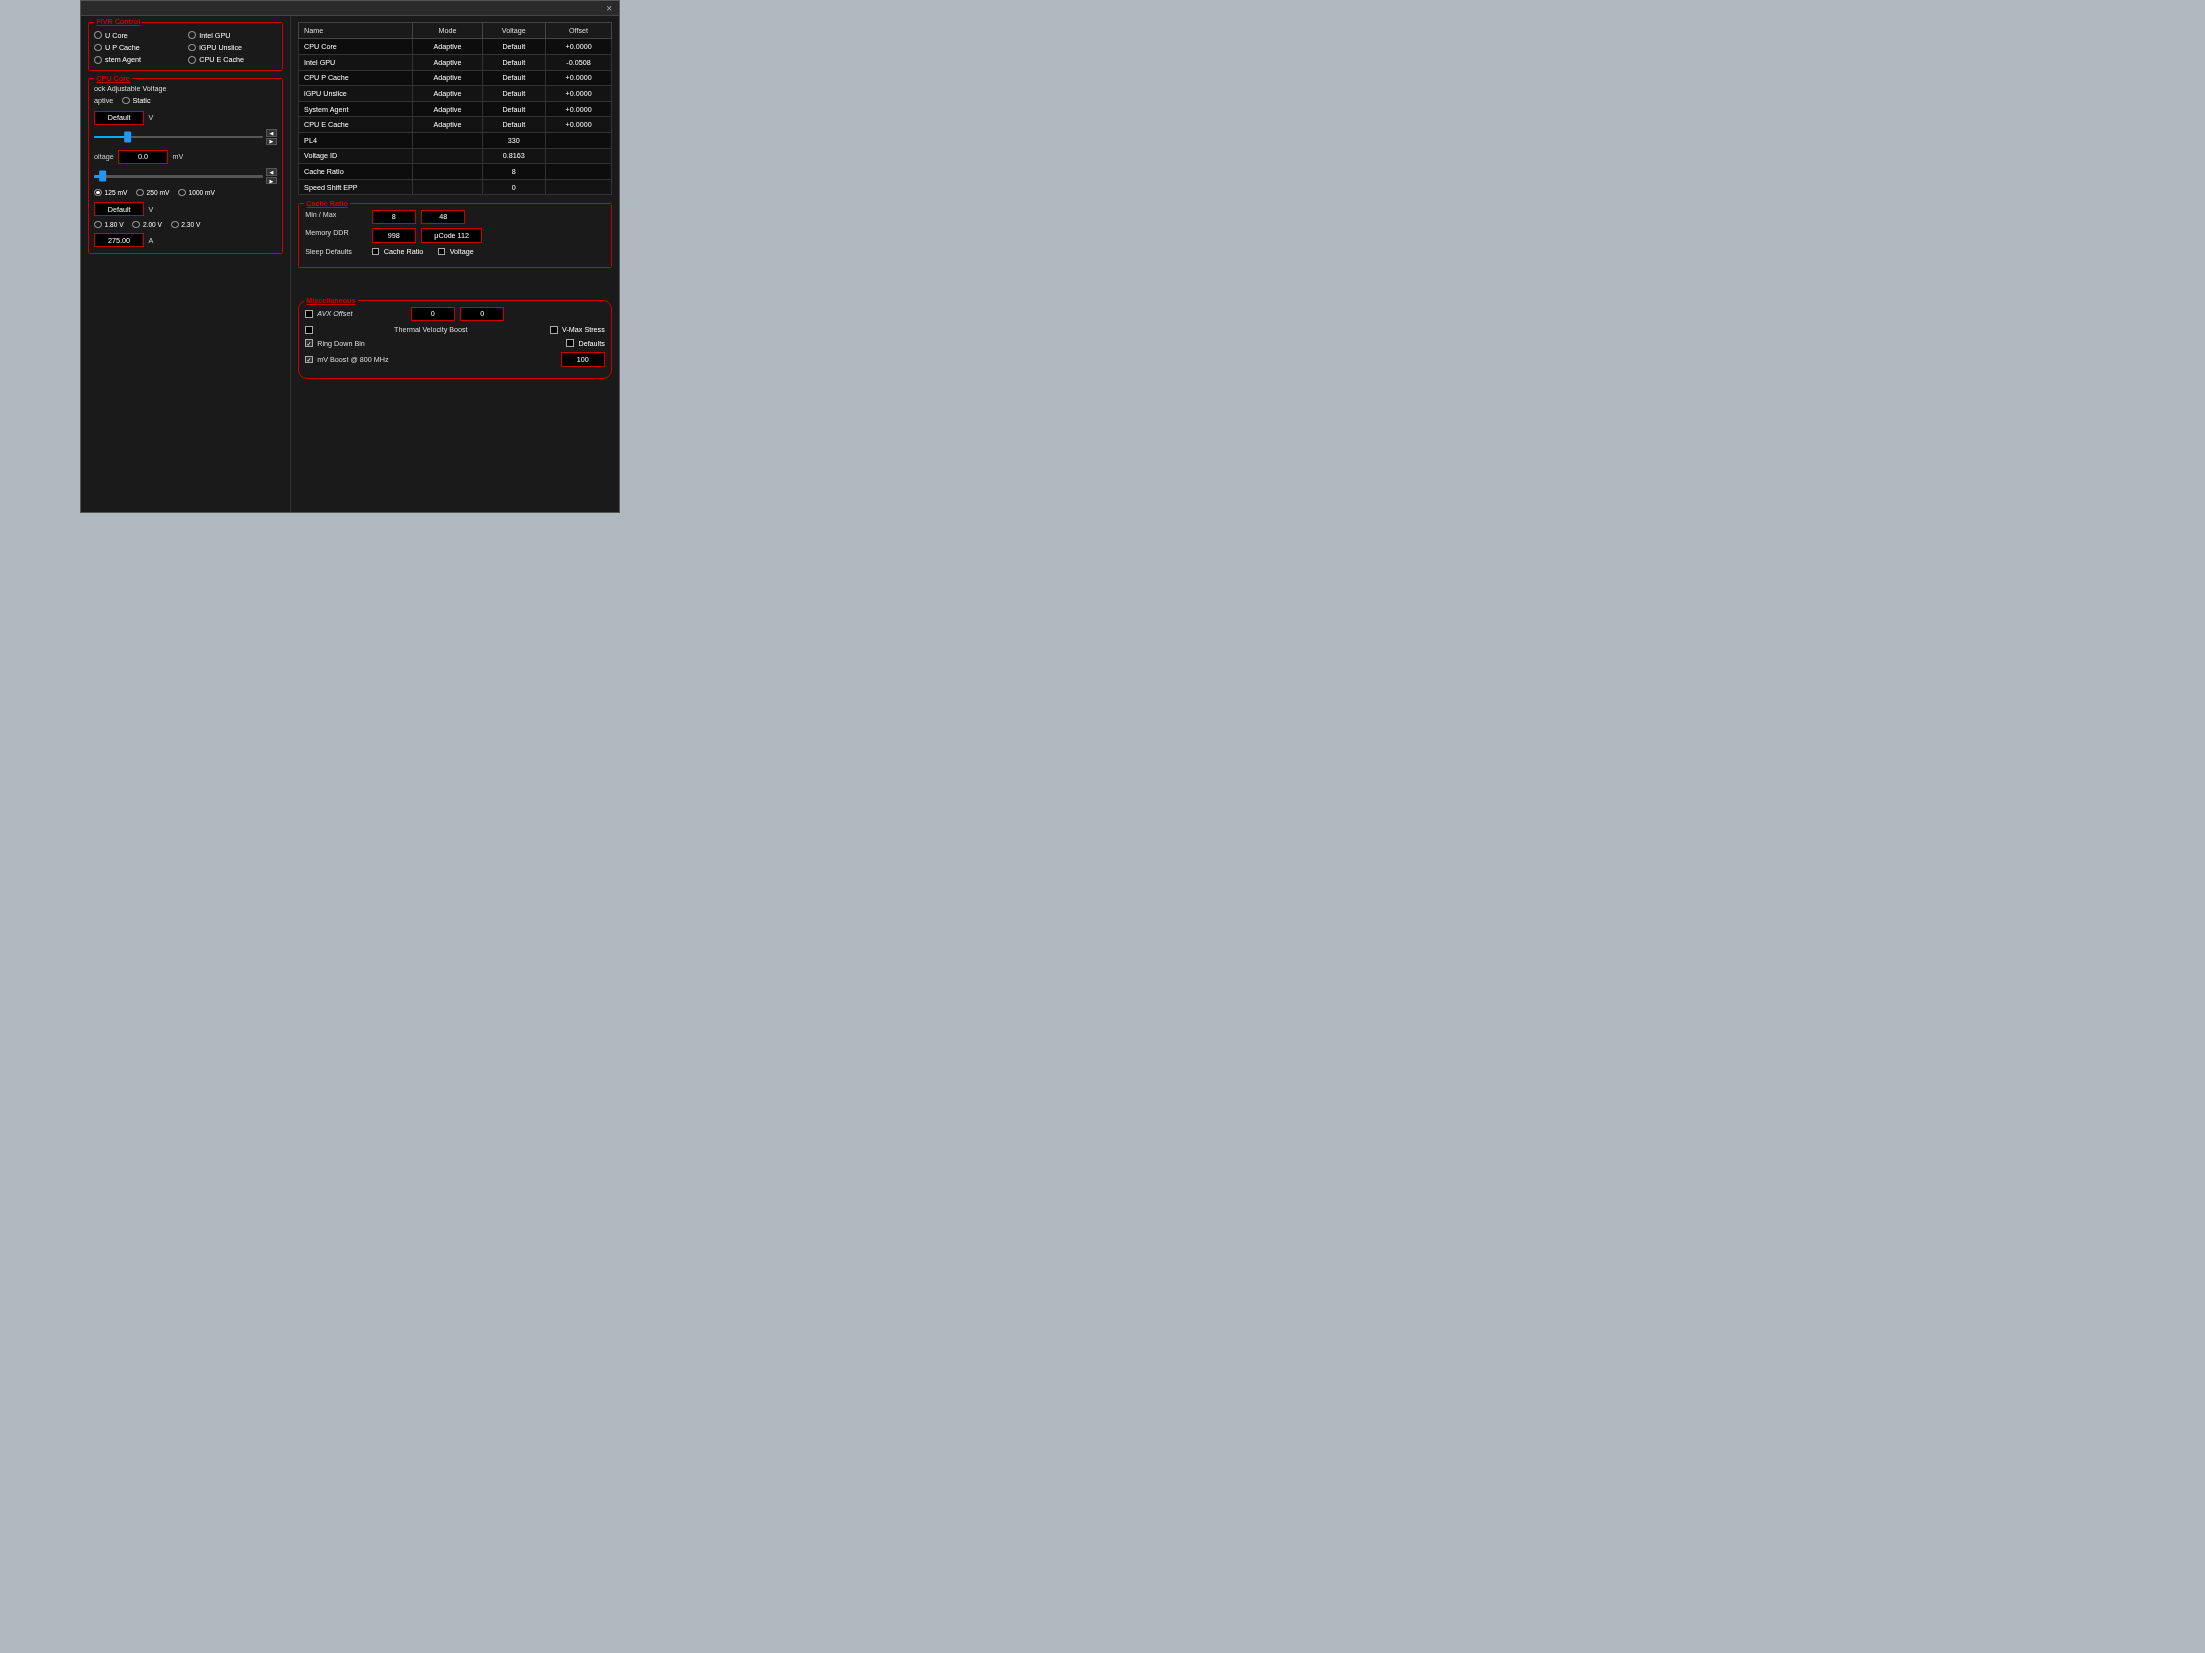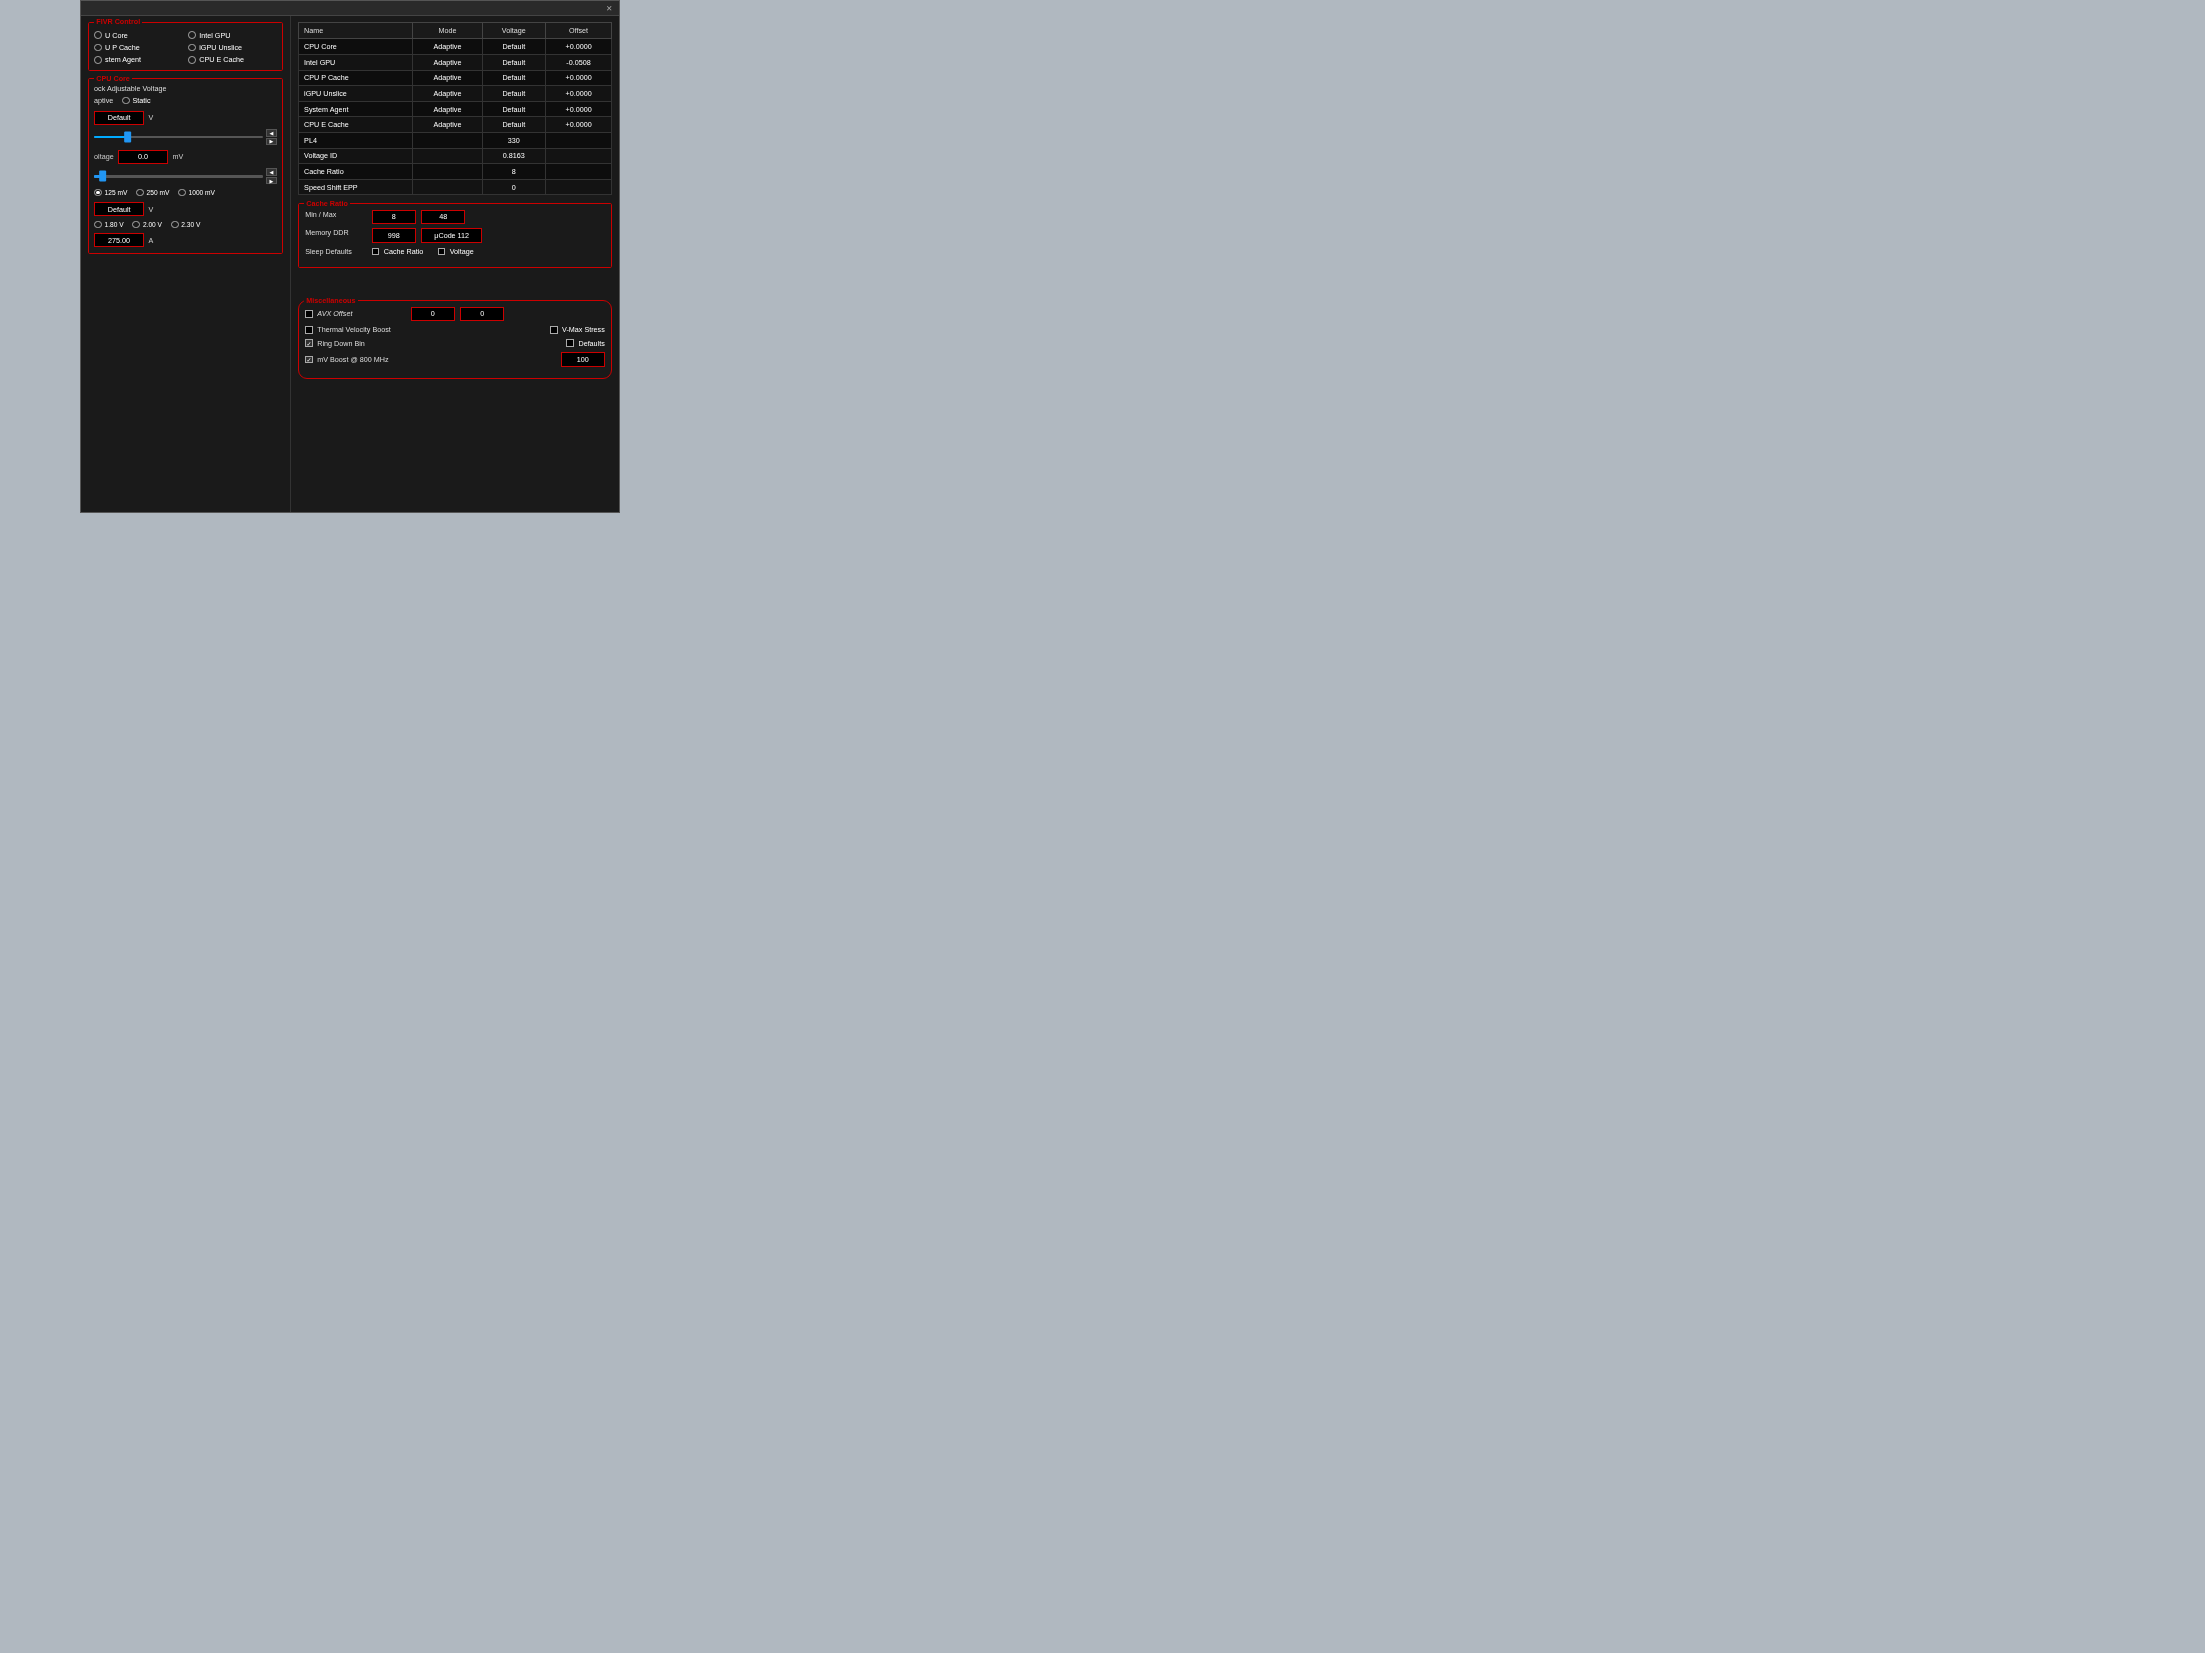--- a/index.html
+++ b/index.html
@@ -54,20 +54,21 @@
     }
     .section-title {
       position: absolute;
       top: -5.5px;
       left: 5.5px;
       background: #1a1a1a;
       padding: 0 2.2px;
       color: #cc0000;
       font-weight: bold;
       font-size: 7.2px;
+      text-decoration: underline;
     }
     .fivr-grid {
       display: grid;
       grid-template-columns: 1fr 1fr;
       gap: 3.3px 5.5px;
       margin-top: 3.3px;
     }
     .fivr-item {
       display: flex;
       align-items: center;
@@ -536,21 +537,21 @@
         <span class="section-title">Miscellaneous</span>
         <div class="misc-row">
           <div class="checkbox-row">
             <div class="cb"></div>
             <span class="misc-label">AVX Offset</span>
           </div>
           <input class="misc-input" type="text" value="0" style="">
           <input class="misc-input" type="text" value="0" style="">
         </div>
         <div class="misc-row">
-          <div class="checkbox-row" style="flex:1;">
+          <div class="checkbox-row" style="flex:1;text-align:center;">
             <div class="cb"></div>
             <span class="misc-label-wide">Thermal Velocity Boost</span>
           </div>
           <div class="checkbox-row">
             <div class="cb"></div>
             <span>V-Max Stress</span>
           </div>
         </div>
         <div class="misc-row">
           <div class="checkbox-row" style="flex:1;">

